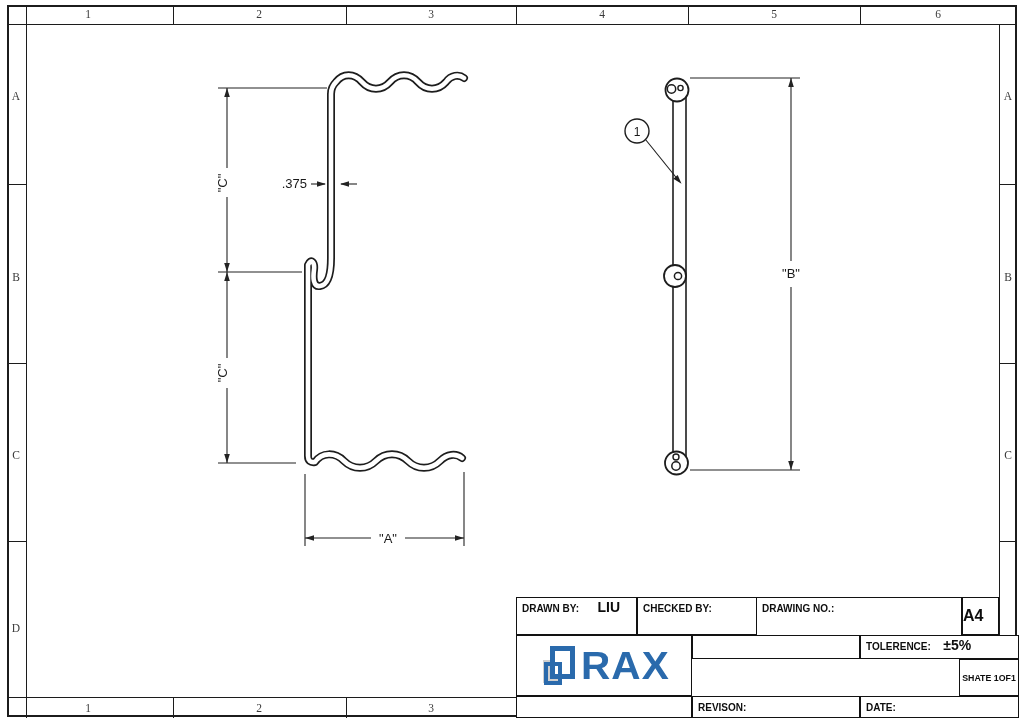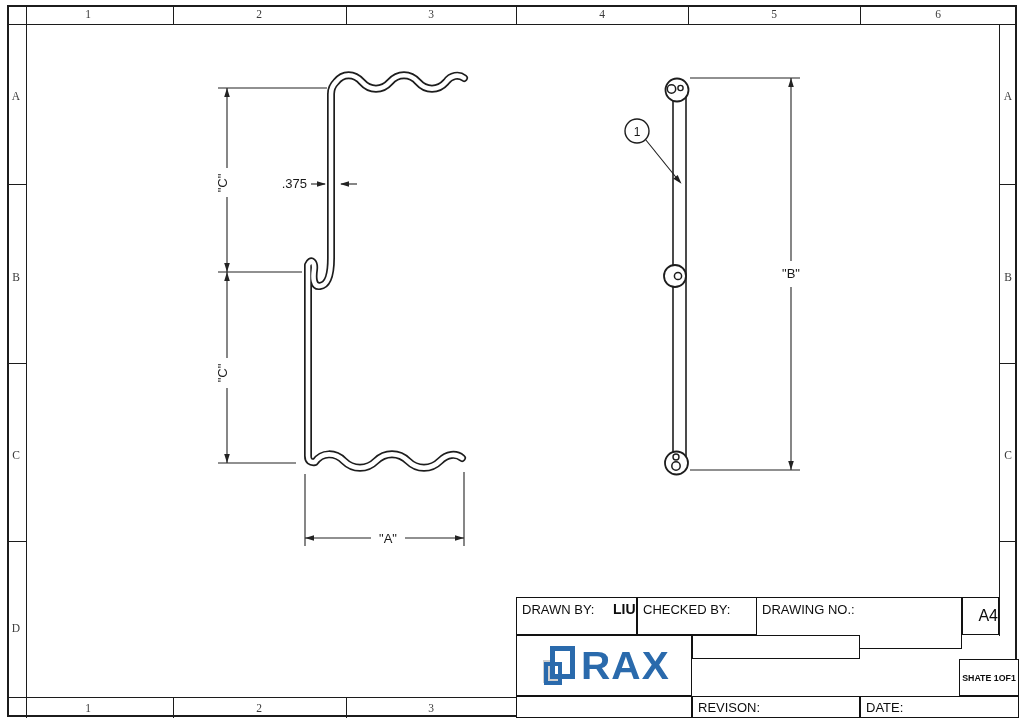--- a/index.html
+++ b/index.html
@@ -20,24 +20,24 @@
     font-family:"Liberation Serif", serif; font-size:11.5px; color:#3a3a3a;
   }
   
   .drawing-svg { position:absolute; left:0; top:0; }
   .drawing-svg text { font-family:"Liberation Sans", sans-serif; fill:#1a1a1a; }
   
   .tb-cell {
     position:absolute; box-sizing:border-box; background:#fff;
     border:1.5px solid #121212; color:#0d0d0d; z-index:5;
   }
-  .tb-label { font-weight:normal; font-size:13px; padding:4px 0 0 5px; display:inline-block; }
+  .tb-label { font-weight:bold; font-size:10px; padding:4px 0 0 5px; display:inline-block; }
   .tb-value { font-weight:bold; font-size:14px; display:inline-block; margin-left:14px; }
-  .cell-a4 { display:flex; align-items:center; justify-content:flex-end;
-             font-size:16px; font-weight:normal; }
+  .cell-a4 { display:flex; align-items:center; justify-content:flex-start;
+             font-size:16px; font-weight:bold; }
   .cell-company { display:flex; align-items:center; justify-content:center;
                   font-weight:bold; font-size:20px; letter-spacing:0.2px; }
   .cell-sheet { display:flex; align-items:center; justify-content:center;
                 font-weight:bold; font-size:8.8px; }
   
   .cell-logo { display:flex; align-items:center; justify-content:center; }
   .logo-icon { position:relative; width:40px; height:46px; flex:0 0 auto; }
   .logo-sq-gray { position:absolute; left:2px; top:17px; width:17px; height:23px; background:#cfcfcf; }
   .logo-sq-main { position:absolute; left:9px; top:3px; width:15px; height:23px;
                   border:5px solid var(--logo,#2a6aac); background:#fff; }
@@ -188,20 +188,24 @@
 
   <div class="tb-cell cell-logo" style="left:516px;top:635px;width:176px;height:61px;">
     <span class="logo-icon">
       <span class="logo-sq-gray"></span>
       <span class="logo-sq-main"></span>
       <span class="logo-sq-small"></span>
     </span>
     <span class="logo-text">RAX</span>
   </div>
   <div class="tb-cell" style="left:692px;top:635px;width:168px;height:24px;"></div>
+  <div class="tb-cell" style="left:860px;top:635px;width:159px;height:24px;">
+    <span class="tb-label">TOLERENCE:</span>
+    <span class="tb-value" style="margin-left:8px;">±5%</span>
+  </div>
 
   <div class="tb-cell cell-sheet" style="left:959px;top:659px;width:60px;height:37px;">
     <span>SHATE 1OF1</span>
   </div>
 
   <div class="tb-cell" style="left:516px;top:696px;width:176px;height:22px;"></div>
   <div class="tb-cell" style="left:860px;top:696px;width:159px;height:22px;">
     <span class="tb-label" style="padding-top:3px;">DATE:</span>
   </div>
   <div class="tb-cell" style="left:692px;top:696px;width:168px;height:22px;">

